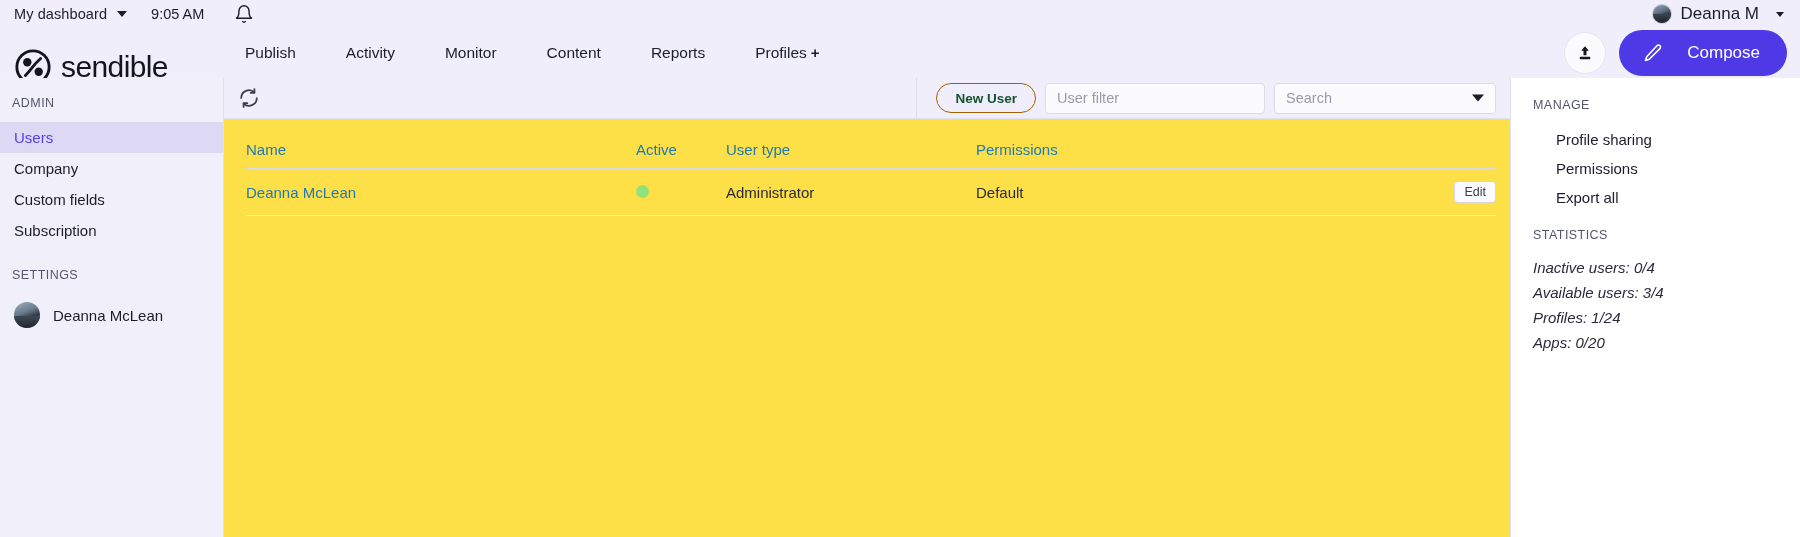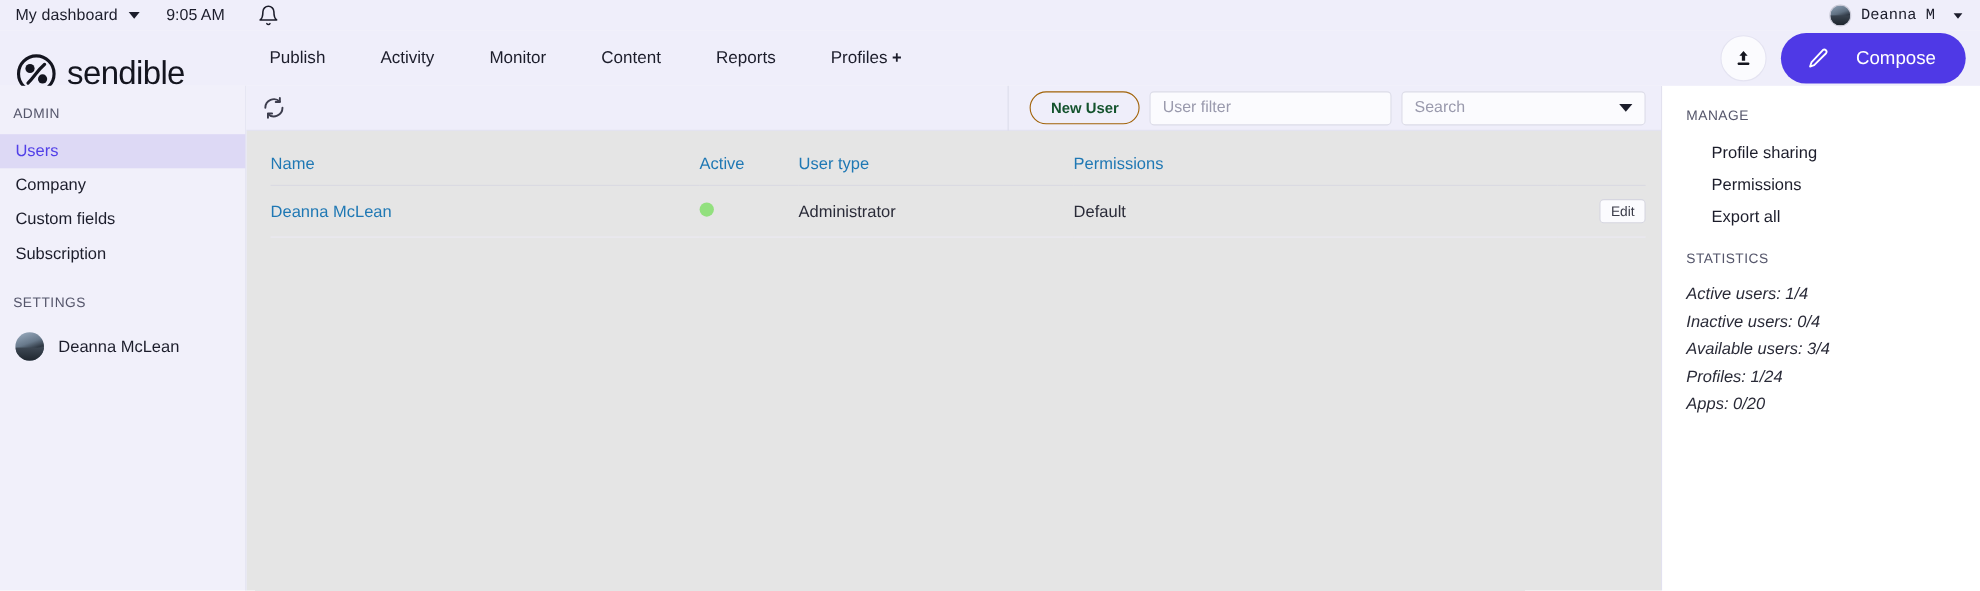--- a/index.html
+++ b/index.html
@@ -42,21 +42,21 @@
   .avatar-sm {
     width: 20px; height: 20px; border-radius: 50%;
     background: linear-gradient(160deg,#8fa3b8 0%,#5f6f80 40%,#2b3440 60%,#9fb0c2 100%);
     border: 1px solid #c9c9d6; flex: none;
     overflow: hidden; position: relative;
   }
   .avatar-sm::after{
     content:""; position:absolute; left:0; right:0; top:52%; bottom:0;
     background: linear-gradient(180deg,#3a4450,#1d242c);
   }
-  .util-user-name { font-size: 14px; color: #1c1d2b; font-family: Liberation Mono, monospace; }
+  .util-user-name { font-size: 17px; color: #1c1d2b; }
   .caret-down.sm {
     border-left-width: 4.5px; border-right-width: 4.5px; border-top-width: 5.5px;
     margin-left: 8px;
   }
 
   
   .navbar {
     height: 50px;
     background: #efeefa;
     display: flex;
@@ -165,21 +165,21 @@
   .search-select .ph { color: #9a9aad; font-size: 14.5px; }
   .search-select .sel-caret {
     position: absolute; right: 11px; top: 50%; transform: translateY(-50%);
     width: 0; height: 0;
     border-left: 6px solid transparent;
     border-right: 6px solid transparent;
     border-top: 7px solid #1c1d2b;
   }
 
   
-  .table-area { flex: 1 1 auto; background: #e5e5e5; padding: 0 14px 0 22px; }
+  .table-area { flex: 1 1 auto; background: #fde047; padding: 0 14px 0 22px; }
   table { width: 100%; border-collapse: collapse; }
   thead th {
     color: #1f78b4; font-size: 15px; font-weight: 400;
     text-align: left; padding: 22px 0 10px 0;
     border-bottom: 1px solid #d9d9e2;
     cursor: pointer; white-space: nowrap;
   }
   tbody td {
     font-size: 15px; color: #2a2b38;
     padding: 12px 0; border-bottom: 1px solid #eceaf4;
@@ -354,20 +354,19 @@
   <div class="right-panel">
     <div class="rp-section-label">MANAGE</div>
     <div class="rp-item">Profile sharing</div>
     <div class="rp-item">Permissions</div>
     <div class="rp-item">Export all</div>
 
     <div class="rp-gap"></div>
 
     <div class="rp-section-label">STATISTICS</div>
     <div class="rp-stats">
-      <div class="rp-stat">Active users: 1/4</div>
       <div class="rp-stat">Inactive users: 0/4</div>
       <div class="rp-stat">Available users: 3/4</div>
       <div class="rp-stat">Profiles: 1/24</div>
       <div class="rp-stat">Apps: 0/20</div>
     </div>
   </div>
 </div>
 
 </body></html>

